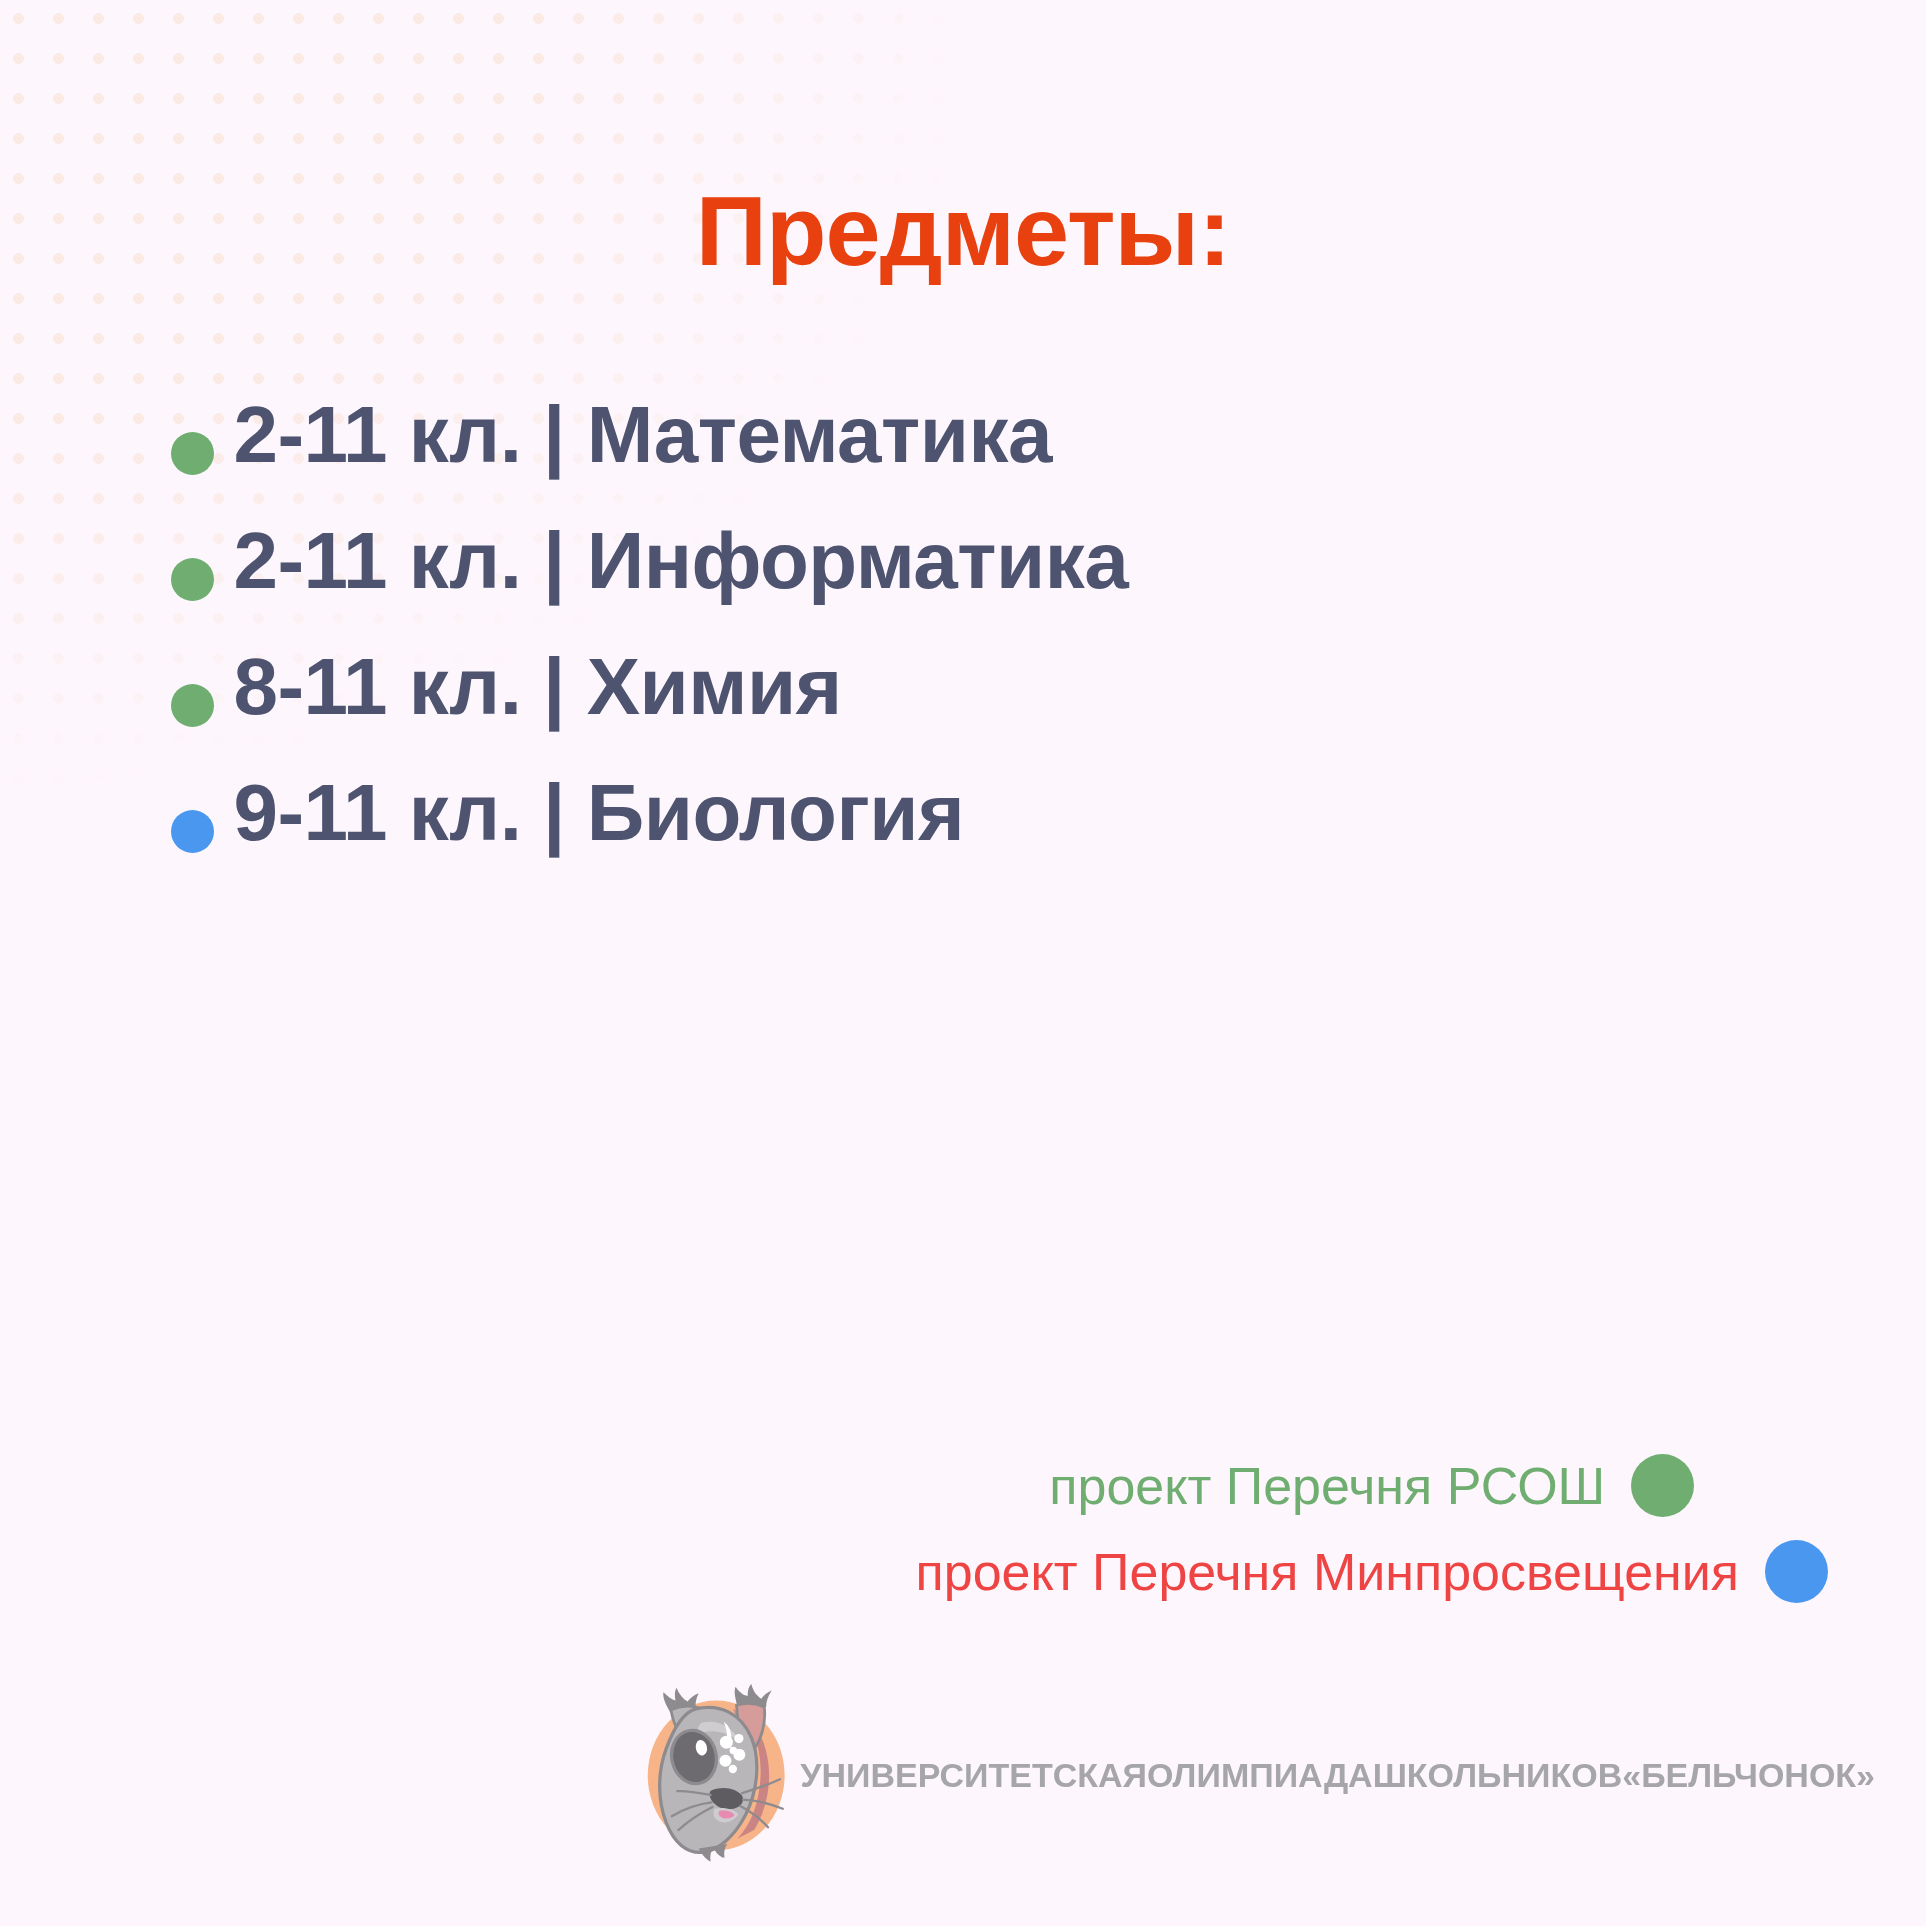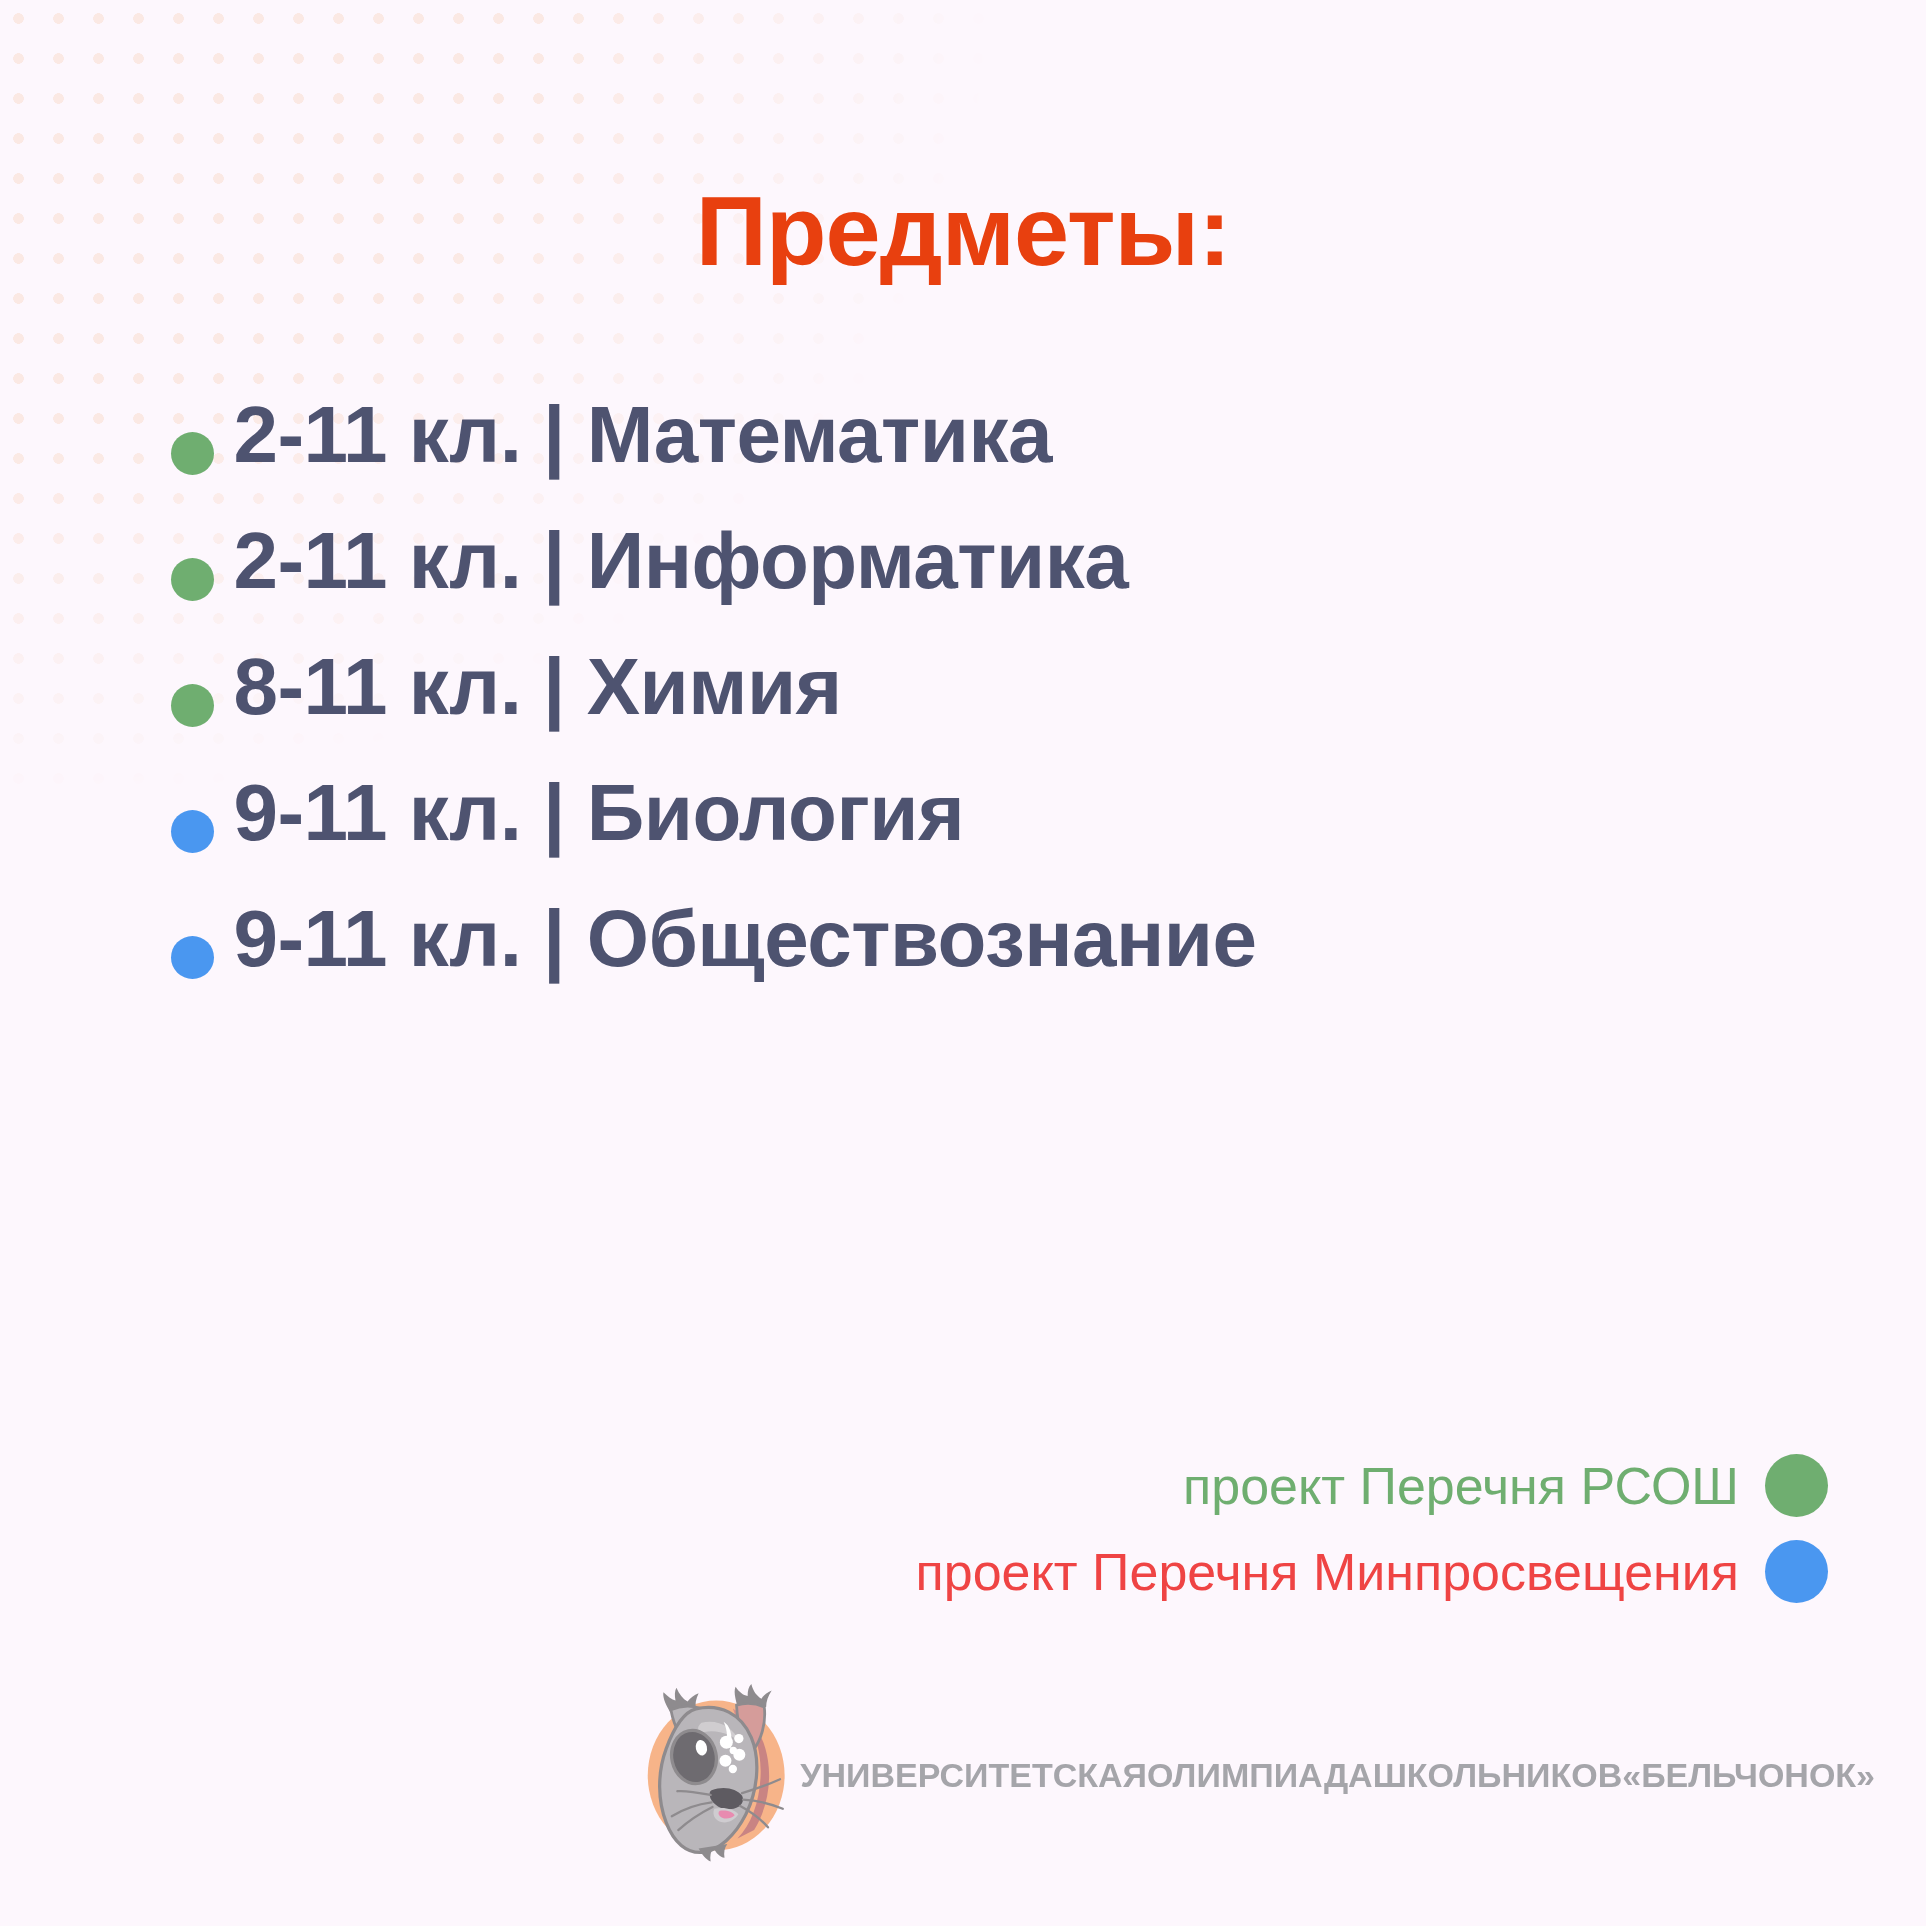--- a/index.html
+++ b/index.html
@@ -86,21 +86,21 @@
   
   #legend {
     position: absolute;
     right: 98px;
     top: 1454px;
     text-align: right;
   }
   .legend-row {
     display: flex;
     align-items: center;
-    justify-content: flex-end;
+    justify-content: center;
     margin-bottom: 23px;
   }
   .legend-label {
     font-size: 52px;
     font-weight: normal;
     line-height: 1.0;
     white-space: nowrap;
   }
   .legend-label.green { color: #6FAE70; }
   .legend-label.blue  { color: #ef4444; }
@@ -167,24 +167,20 @@
     <div class="subject-row">
       <span class="subject-bullet green"></span>
       <span class="subject-text">8-11 кл. | Химия</span>
     </div>
 
     <div class="subject-row">
       <span class="subject-bullet blue"></span>
       <span class="subject-text">9-11 кл. | Биология</span>
     </div>
 
-    <div class="subject-row">
-      <span class="subject-bullet blue"></span>
-      <span class="subject-text">9-11 кл. | Обществознание</span>
-    </div>
 
   </div>
 
   <div id="legend">
     <div class="legend-row">
       <span class="legend-label green">проект Перечня РСОШ</span>
       <span class="legend-dot green"></span>
     </div>
     <div class="legend-row">
       <span class="legend-label blue">проект Перечня Минпросвещения</span>

